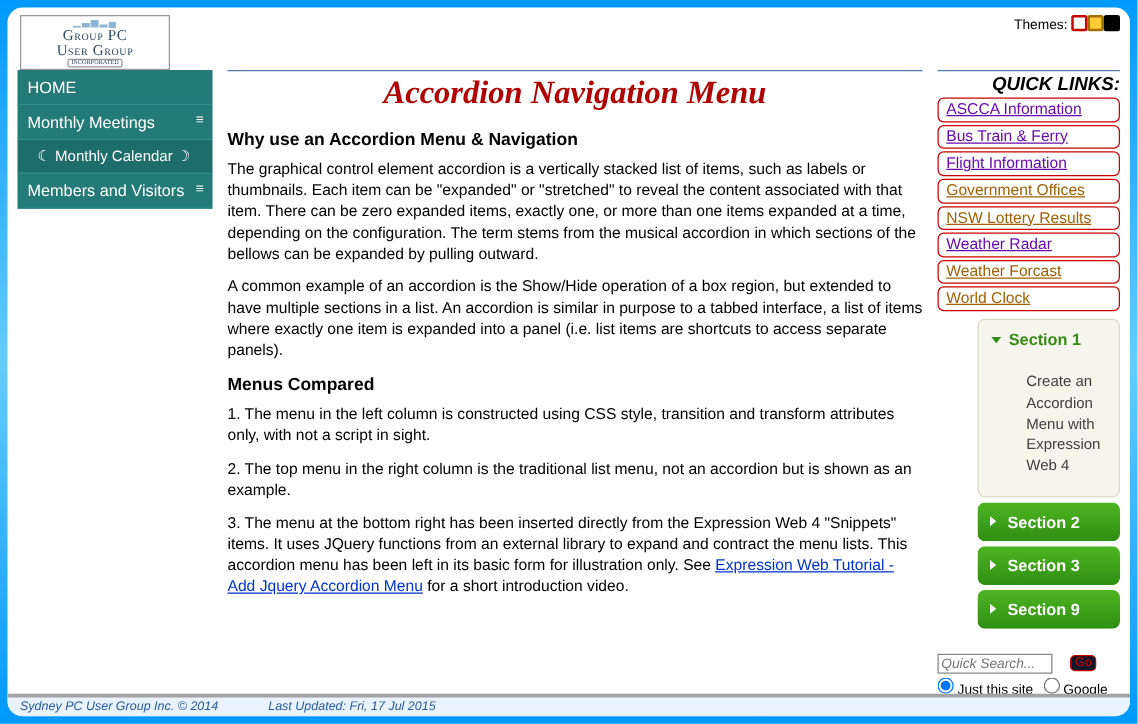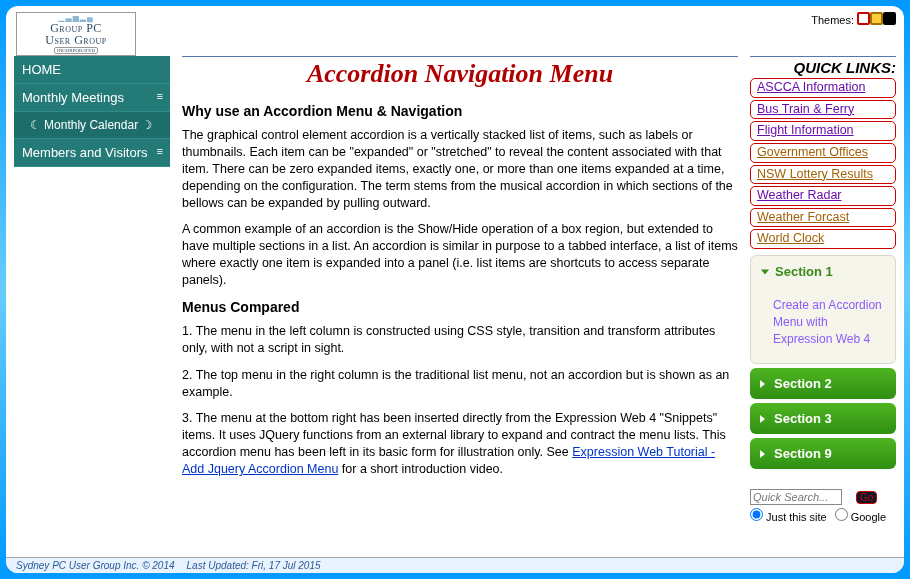--- a/index.html
+++ b/index.html
@@ -125,21 +125,21 @@
     border-radius: 5px;
     padding: 1px 6px;
     font-size: 12.5px;
     margin-bottom: 2px;
     cursor: pointer;
     line-height:1.25;
   }
   .ql-item.blue a { color: #a16207; }
   .ql-item.purple a { color: #6a0dad; }
   .ql-item a { text-decoration: underline; }
-  .accordion { margin-top: 6px; }
+  .accordion { margin-top: 6px; margin-left: 32px; }
   .acc-section {
     border-radius: 6px;
     margin-bottom: 4px;
     overflow: hidden;
   }
   .acc-head {
     padding: 8px 8px 8px 24px;
     font-weight: bold;
     font-size: 13px;
     position: relative;
@@ -156,23 +156,23 @@
     background: #f5f5ec;
     border: 1px solid #d9d9c6;
   }
   .acc-open .acc-head { color: #3a8a1a; }
   .acc-open .acc-head::before{
     border-left:4px solid transparent;
     border-right:4px solid transparent;
     border-top:5px solid #3a8a1a;
   }
   .acc-body {
-    padding: 10px 10px 16px 22px;
+    padding: 10px 10px 16px 38px;
     font-size: 12px;
-    color: #8b5cf6;
+    color: #404040;
     line-height:1.4;
   }
   .acc-closed .acc-head{
     background: linear-gradient(#4eb521,#2f8f12);
     color: #fff;
   }
   .acc-closed .acc-head::before{
     border-top:4px solid transparent;
     border-bottom:4px solid transparent;
     border-left:5px solid #fff;
@@ -187,27 +187,27 @@
   }
   .searchrow .go{
     border:1.5px solid #c00; border-radius:4px;
     color:#c00; font-size:10px; padding:0 3px;
     cursor:pointer; background:#0f172a;
   }
   .radios{ font-size:11px; margin-top:3px; display:flex; gap:8px; align-items:center;}
   .footer{
     position:absolute;
     left:0;right:0;bottom:0;
-    border-top:1px solid #a3a3a3;
+    border-top:3px solid #a3a3a3;
     background:#e8f3ff;
     font-size:10px;
     color:#2a5a9a;
     font-style:italic;
     padding:2px 10px;
-    display:flex; gap:12px;
+    display:flex; gap:40px;
   }
 </style>
 </head>
 <body>
 
 <div class="window">
 
   <div class="topbar">
     <div class="logo">
       <div class="skyline">▁▃▅▂▄</div>

